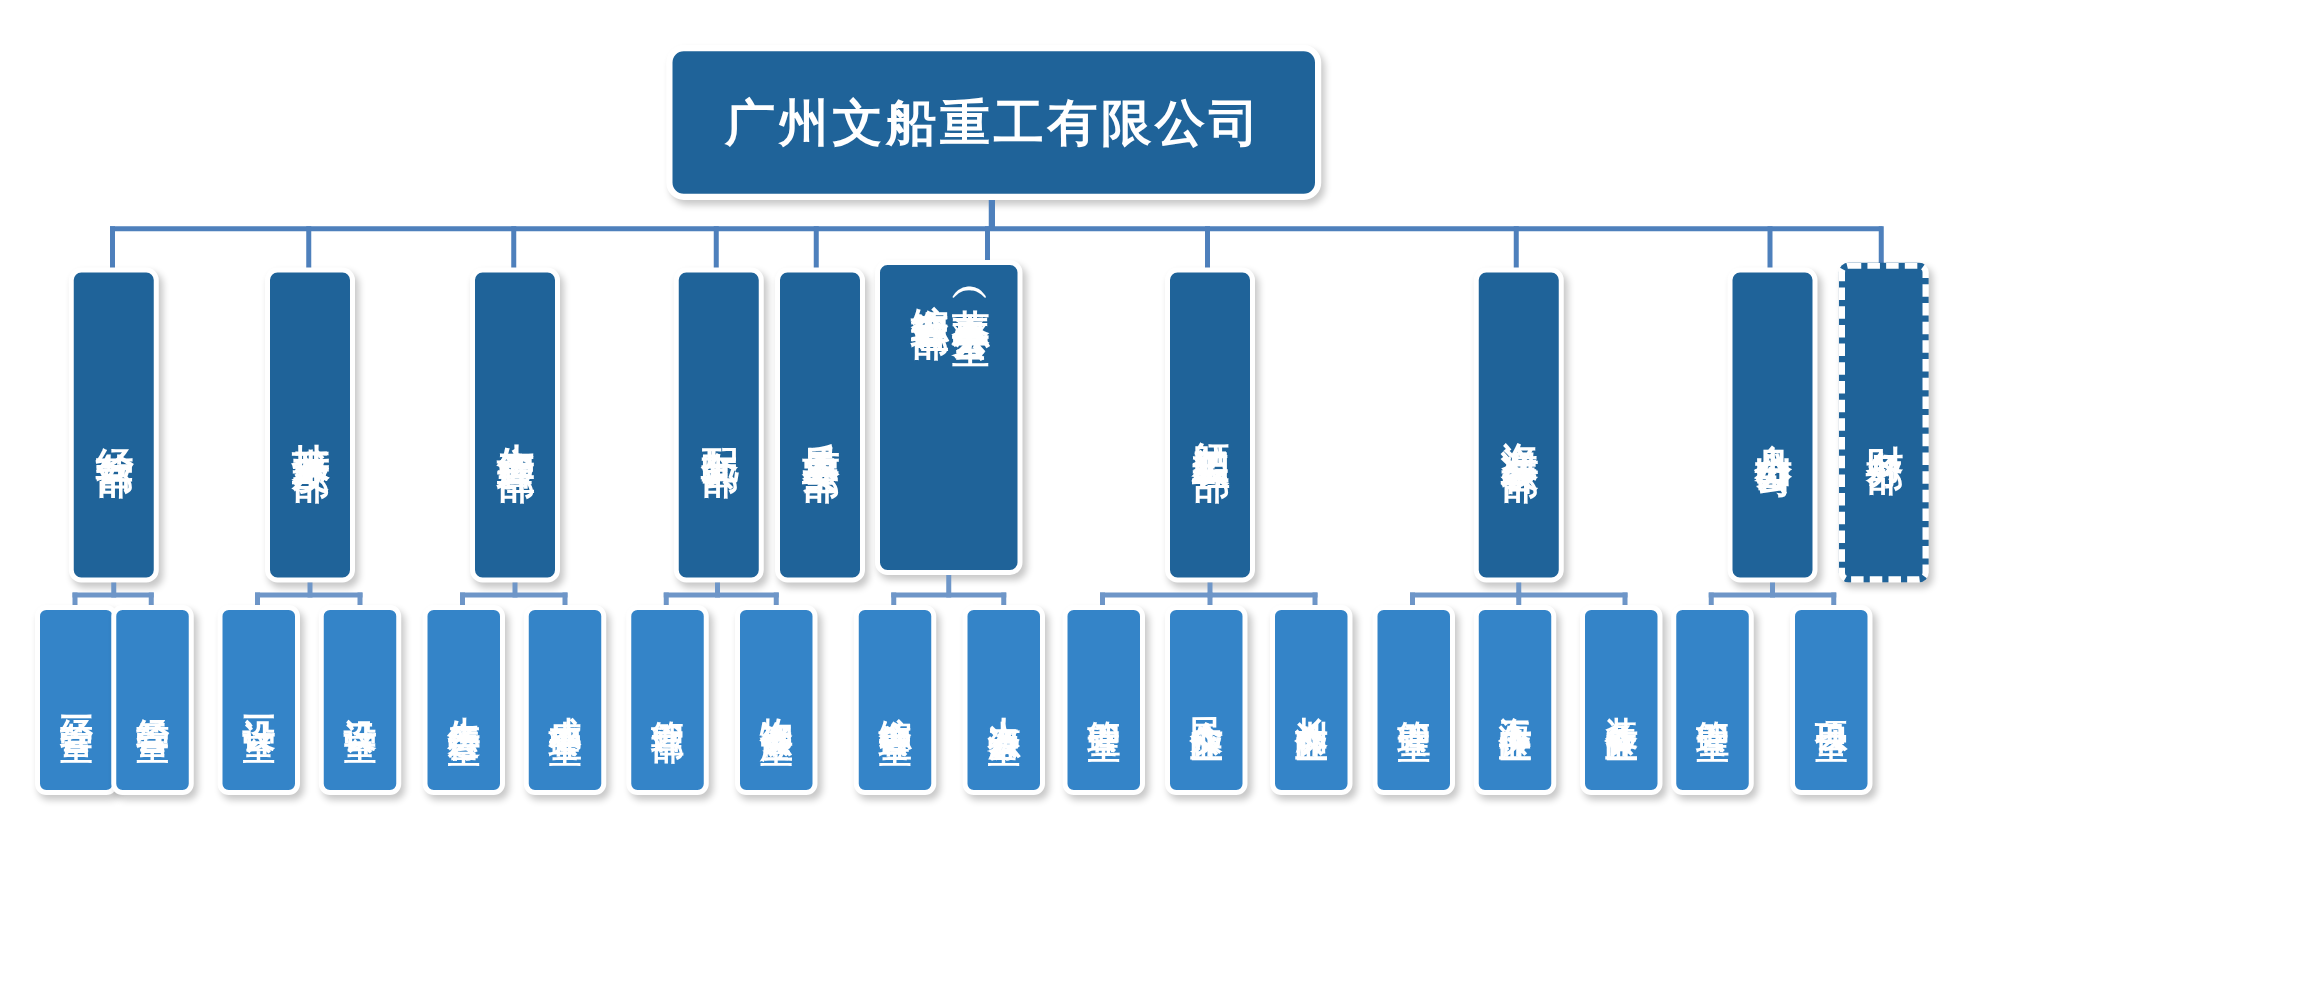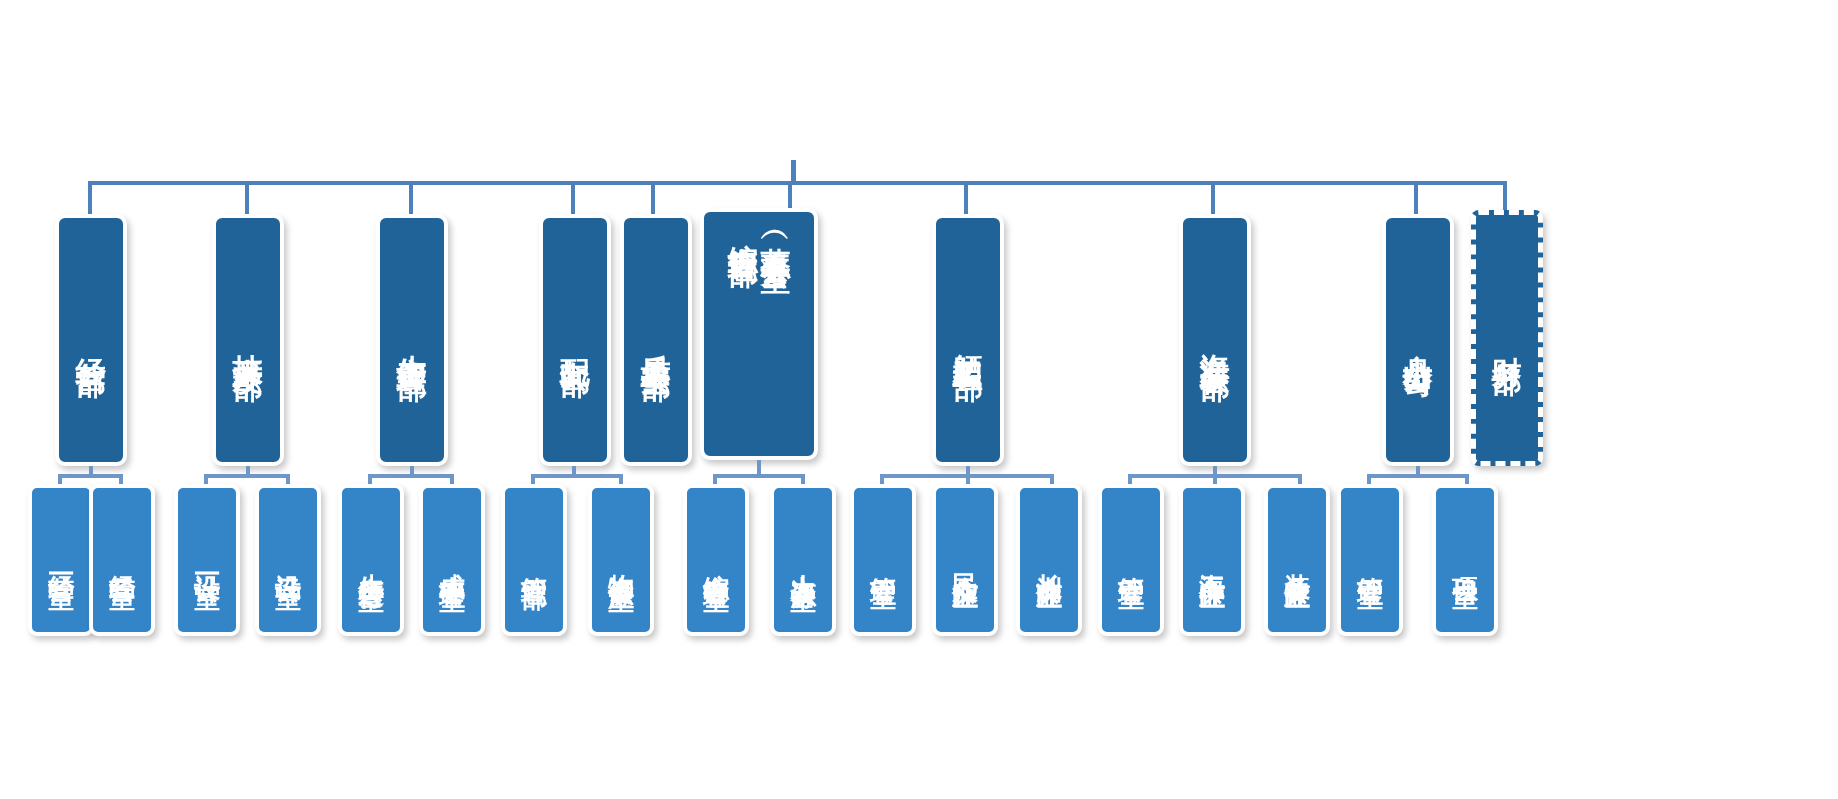--- a/index.html
+++ b/index.html
@@ -96,20 +96,23 @@
     line-height: 1.05;
     border-radius: 9px;
     padding: 5px 0;
   }
 </style>
 </head>
 <body>
 
 <div id="chart-root">
 
+  <div class="node root" style="left:533px; top:36px; width:524px; height:124px;">
+    <span>广州文船重工有限公司</span>
+  </div>
 
   <div class="conn dark" style="left:791px; top:160px; width:5px; height:23px;"></div>
 
   <div class="conn dark" style="left:88px; top:181px; width:1418px; height:4px;"></div>
 
   <div class="conn dark" style="left:88px; top:181px; width:4px; height:37px;"></div>
   <div class="conn dark" style="left:245px; top:181px; width:4px; height:37px;"></div>
   <div class="conn dark" style="left:409px; top:181px; width:4px; height:37px;"></div>
   <div class="conn dark" style="left:571px; top:181px; width:4px; height:37px;"></div>
   <div class="conn dark" style="left:651px; top:181px; width:4px; height:37px;"></div>

